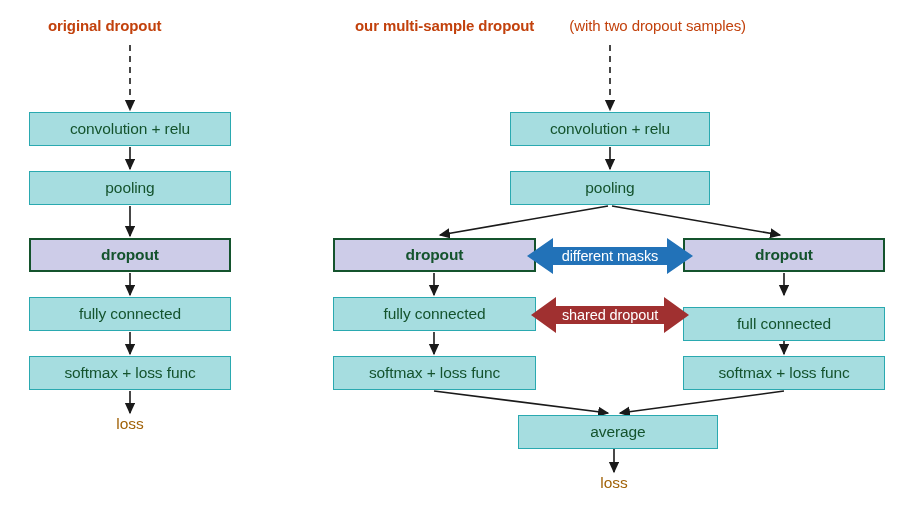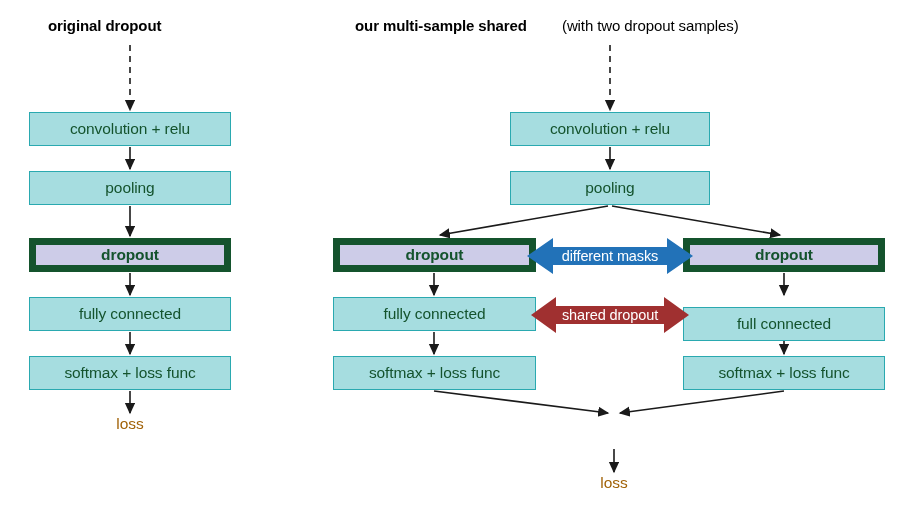--- a/index.html
+++ b/index.html
@@ -15,21 +15,21 @@
     position: relative;
     width: 899px;
     height: 525px;
     overflow: hidden;
     background: #ffffff;
   }
   .title {
     position: absolute;
     font-size: 15px;
     font-weight: bold;
-    color: #000000;
+    color: #c2410c;
     white-space: nowrap;
     letter-spacing: -0.1px;
   }
   .title .reg {
     font-weight: normal;
     padding-left: 31px;
   }
   .node {
     position: absolute;
     box-sizing: border-box;
@@ -40,21 +40,21 @@
     color: #14532d;
     white-space: nowrap;
     letter-spacing: -0.1px;
   }
   .node.teal {
     background: #a6dde0;
     border: 1px solid #2aa9b0;
   }
   .node.purple {
     background: #cdcce8;
-    border: 7px solid #14532d;
+    border: 2px solid #14532d;
     font-weight: bold;
   }
   .plain {
     position: absolute;
     font-size: 15.5px;
     color: #a16207;
     white-space: nowrap;
     text-align: center;
   }
   svg.edges {
@@ -121,41 +121,42 @@
 
     <line x1="434" y1="391" x2="608" y2="413" stroke="#1a1a1a" stroke-width="1.6" marker-end="url(#ah)"></line>
     <line x1="784" y1="391" x2="620" y2="413" stroke="#1a1a1a" stroke-width="1.6" marker-end="url(#ah)"></line>
 
     <line x1="614" y1="449" x2="614" y2="472" stroke="#1a1a1a" stroke-width="1.6" marker-end="url(#ah)"></line>
   </svg>
 
   <div class="title" style="left:48px; top:17px;">original dropout</div>
 
   <div class="title" style="left:355px; top:17px;">
-    <span>our multi-sample shared</span><span class="reg"> (with two dropout samples)</span>
+    <span>our multi-sample dropout</span><span class="reg"> (with two dropout samples)</span>
   </div>
 
   <div class="node teal" style="left:29px; top:112px; width:202px; height:34px;">convolution + relu</div>
   <div class="node teal" style="left:29px; top:171px; width:202px; height:34px;">pooling</div>
   <div class="node purple" style="left:29px; top:238px; width:202px; height:34px;">dropout</div>
   <div class="node teal" style="left:29px; top:297px; width:202px; height:34px;">fully connected</div>
   <div class="node teal" style="left:29px; top:356px; width:202px; height:34px;">softmax + loss func</div>
   <div class="plain" style="left:80px; top:415px; width:100px;">loss</div>
 
   <div class="node teal" style="left:510px; top:112px; width:200px; height:34px;">convolution + relu</div>
   <div class="node teal" style="left:510px; top:171px; width:200px; height:34px;">pooling</div>
 
   <div class="node purple" style="left:333px; top:238px; width:203px; height:34px;">dropout</div>
   <div class="node teal" style="left:333px; top:297px; width:203px; height:34px;">fully connected</div>
   <div class="node teal" style="left:333px; top:356px; width:203px; height:34px;">softmax + loss func</div>
 
   <div class="node purple" style="left:683px; top:238px; width:202px; height:34px;">dropout</div>
   <div class="node teal" style="left:683px; top:307px; width:202px; height:34px;">full connected</div>
   <div class="node teal" style="left:683px; top:356px; width:202px; height:34px;">softmax + loss func</div>
 
+  <div class="node teal" style="left:518px; top:415px; width:200px; height:34px;">average</div>
   <div class="plain" style="left:564px; top:474px; width:100px;">loss</div>
 
   <div class="band" style="left:527px; top:236px; width:166px; height:40px;">
     <svg viewBox="0 0 166 40" preserveAspectRatio="none">
       <polygon points="0,20 26,2 26,11 140,11 140,2 166,20 140,38 140,29 26,29 26,38" fill="#2272b8"></polygon>
     </svg>
     <span>different masks</span>
   </div>
 
   <div class="band" style="left:531px; top:295px; width:158px; height:40px;">

